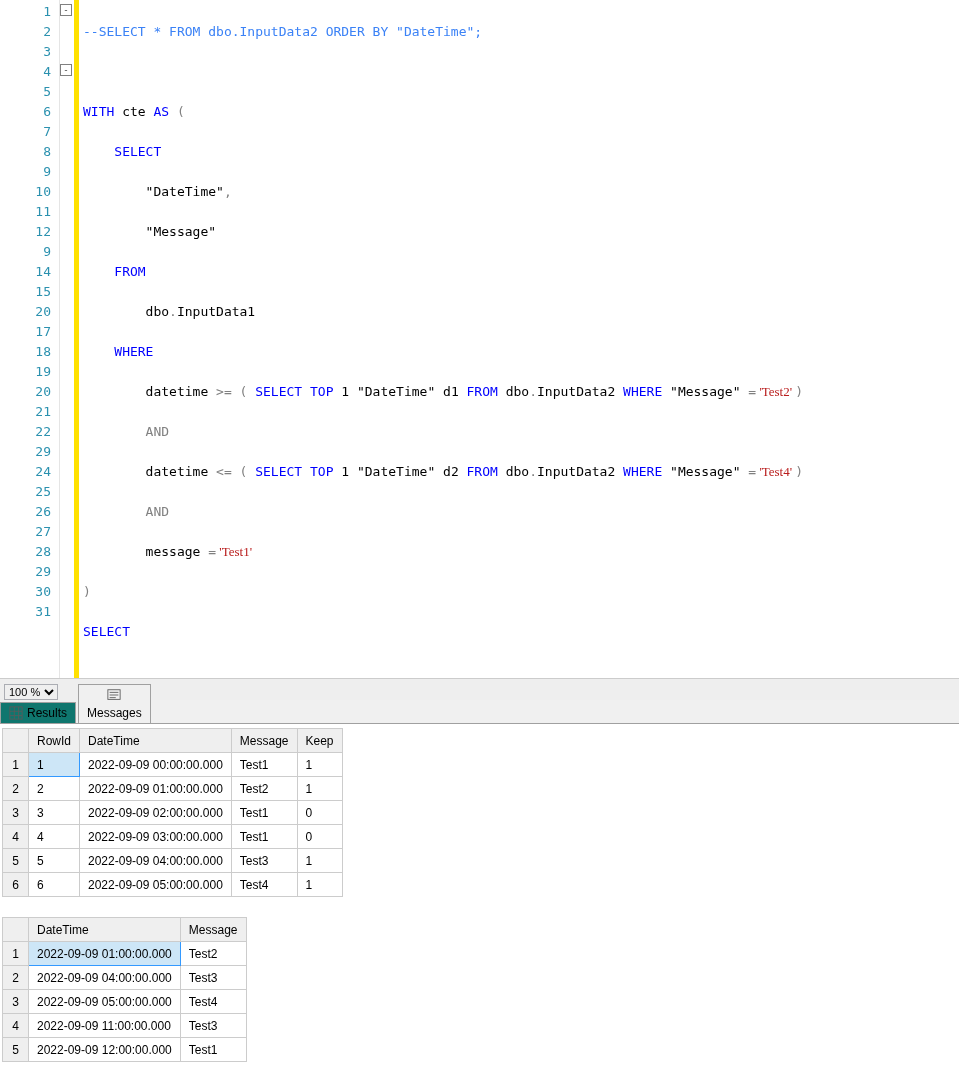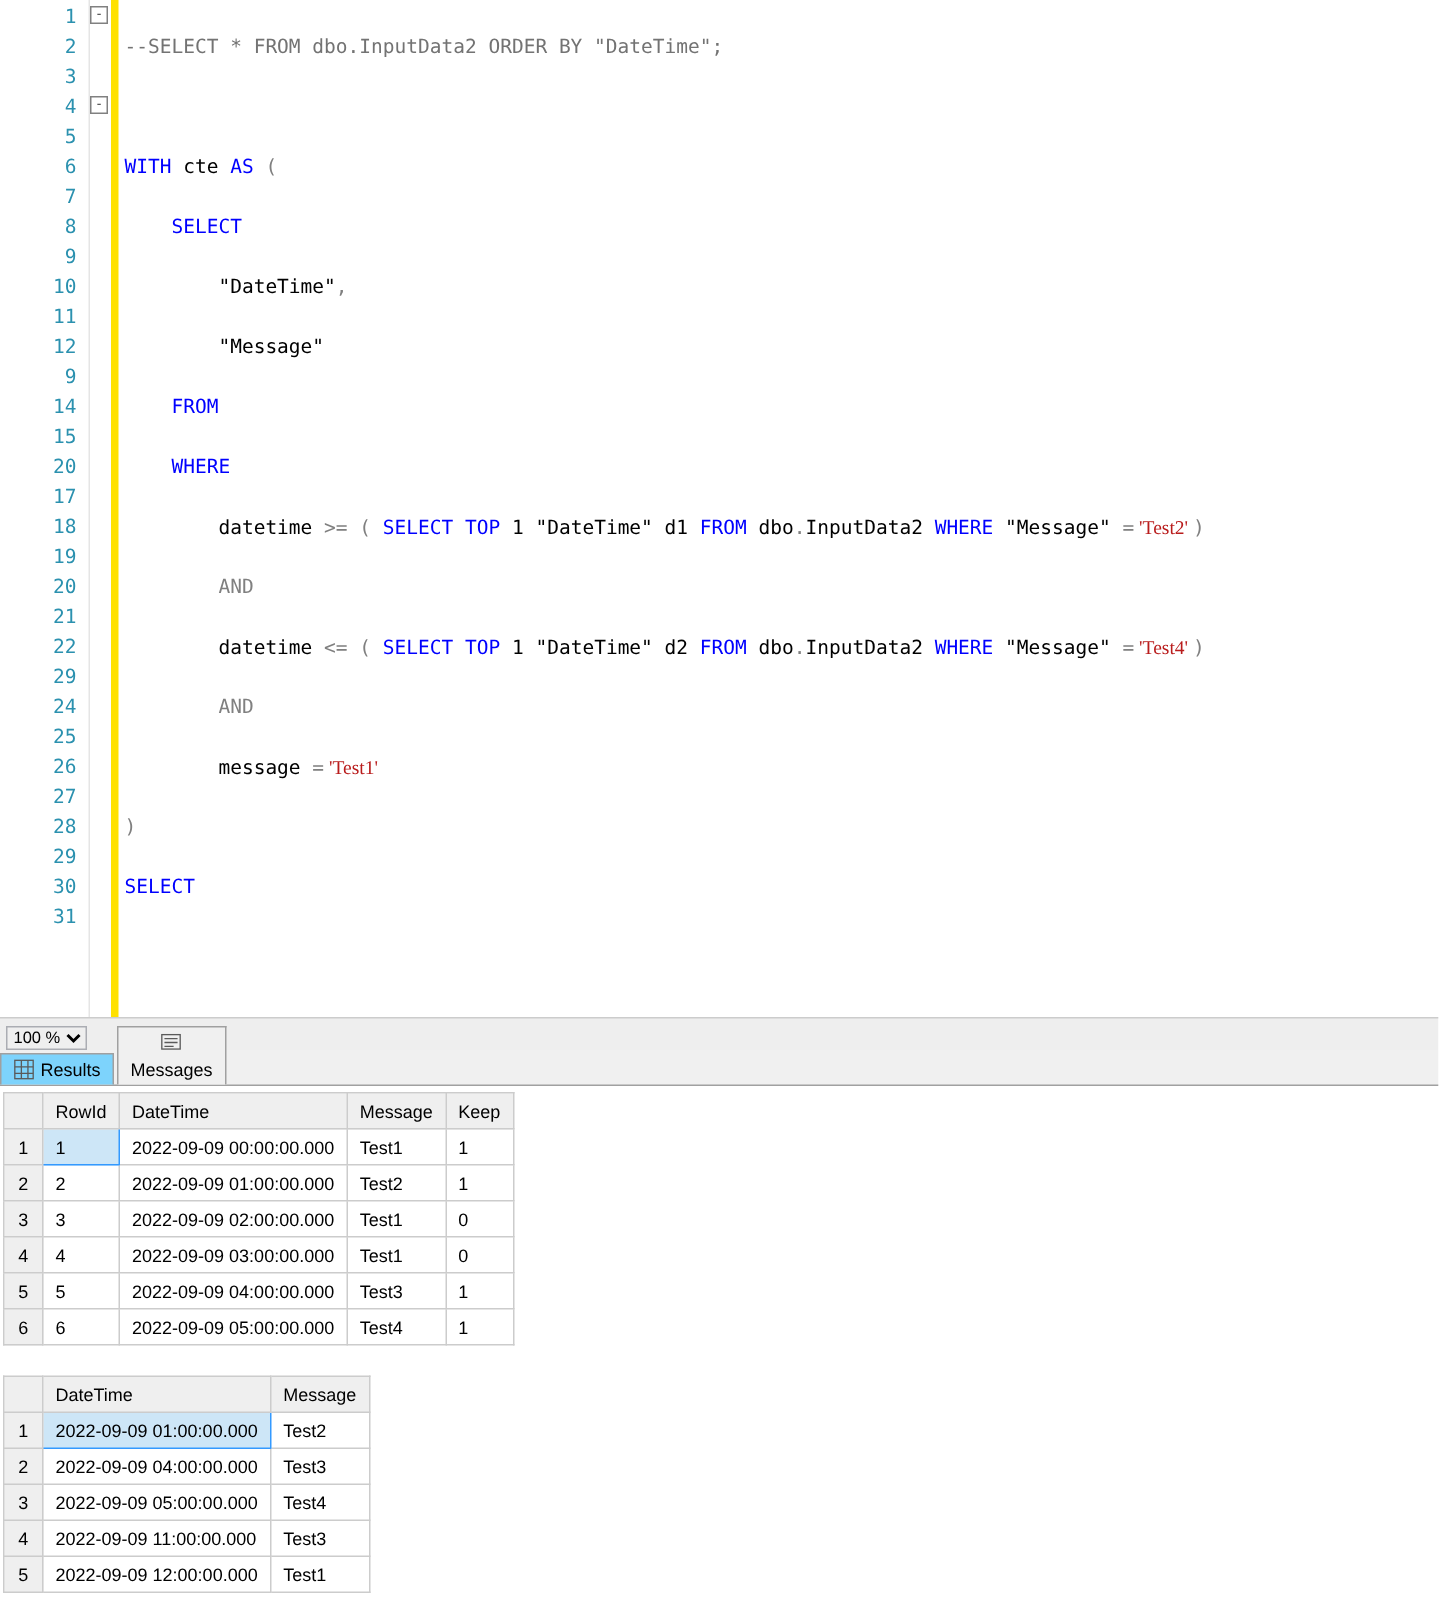--- a/index.html
+++ b/index.html
@@ -9,25 +9,25 @@
 .gutter { width: 60px; text-align: right; padding-right: 8px; color: #2b91af; background: #fff; border-right: 1px solid #e5e5e5; user-select: none; font-size: 13px; line-height: 20px; padding-top: 2px; }
 .gutter div { height: 20px; }
 .fold-col { width: 14px; background: #fff; border-right: 0; position: relative; }
 .fold-col .fm { position: absolute; left: 0; width: 12px; height: 12px; border: 1px solid #808080; background: #fff; font-size: 9px; line-height: 10px; text-align: center; color: #404040; }
 .yellow-bar { width: 5px; background: #ffe100; }
 .code { flex: 1; padding-left: 4px; font-size: 13px; line-height: 20px; white-space: pre; padding-top: 2px; }
 .code .ln { height: 20px; }
 .kw { color: #0000ff; }
 .str { color: #b91c1c; font-family: Liberation Serif, serif; }
 .op { color: #808080; }
-.cmt { color: #737373; }
+.cmt { color: #3b82f6; }
 .zoom-bar { height: 22px; border-top: 1px solid #ccc; display: flex; align-items: flex-end; padding-left: 4px; font-family: "Segoe UI", sans-serif; font-size: 11px; background: #eee; }
 .zoom-bar select { font-size: 11px; border: 1px solid #abadb3; }
 .tabs-bar { height: 24px; display: flex; align-items: flex-end; background: #f0f0f0; border-bottom: 1px solid #a0a0a0; font-family: "Segoe UI", sans-serif; font-size: 12px; }
-.tab { display: flex; align-items: center; gap: 4px; padding: 3px 8px; border: 1px solid #a0a0a0; border-bottom: none; margin-right: 2px; background: #7dd3fc; cursor: pointer; }
+.tab { display: flex; align-items: center; gap: 4px; padding: 3px 8px; border: 1px solid #a0a0a0; border-bottom: none; margin-right: 2px; background: #0f766e; cursor: pointer; }
 .tab.inactive { background: #f0f0f0; flex-direction: column; }
 .tab svg { width: 14px; height: 14px; }
 .results-pane { flex: 1; overflow: auto; background: #fff; font-family: "Segoe UI", sans-serif; font-size: 12px; padding: 4px 0 0 0; }
 .grid { border-collapse: collapse; margin-bottom: 20px; margin-left: 2px; }
 .grid th, .grid td { border: 1px solid #ccc; padding: 2px 8px; text-align: left; font-weight: normal; height: 24px; white-space: nowrap; }
 .grid th { background: #efefef; }
 .grid .rowhdr { background: #efefef; text-align: center; width: 26px; }
 .grid .corner { background: #efefef; width: 26px; }
 .grid td.sel { background: #cde6f7; border: 1px solid #3399ff; }
 </style>
@@ -75,20 +75,21 @@
     </div>
     <div class="yellow-bar"></div>
     <div class="code">
 <div class="ln"><span class="cmt">--SELECT * FROM dbo.InputData2 ORDER BY "DateTime";</span></div>
 <div class="ln"></div>
 <div class="ln"><span class="kw">WITH</span><span> cte </span><span class="kw">AS</span><span class="op"> (</span></div>
 <div class="ln"><span class="kw">    SELECT</span></div>
 <div class="ln"><span>        "DateTime"</span><span class="op">,</span></div>
 <div class="ln"><span>        "Message"</span></div>
 <div class="ln"><span class="kw">    FROM</span></div>
+<div class="ln"><span>        dbo</span><span class="op">.</span><span>InputData1</span></div>
 <div class="ln"><span class="kw">    WHERE</span></div>
 <div class="ln"><span>        datetime </span><span class="op">&gt;=</span><span class="op"> ( </span><span class="kw">SELECT</span><span> </span><span class="kw">TOP</span><span> 1 "DateTime" d1 </span><span class="kw">FROM</span><span> dbo</span><span class="op">.</span><span>InputData2 </span><span class="kw">WHERE</span><span> "Message" </span><span class="op">=</span><span class="str"> 'Test2' </span><span class="op">)</span></div>
 <div class="ln"><span class="op">        AND</span></div>
 <div class="ln"><span>        datetime </span><span class="op">&lt;=</span><span class="op"> ( </span><span class="kw">SELECT</span><span> </span><span class="kw">TOP</span><span> 1 "DateTime" d2 </span><span class="kw">FROM</span><span> dbo</span><span class="op">.</span><span>InputData2 </span><span class="kw">WHERE</span><span> "Message" </span><span class="op">=</span><span class="str"> 'Test4' </span><span class="op">)</span></div>
 <div class="ln"><span class="op">        AND</span></div>
 <div class="ln"><span>        message </span><span class="op">=</span><span class="str"> 'Test1'</span></div>
 <div class="ln"><span class="op">)</span></div>
 <div class="ln"><span class="kw">SELECT</span></div>
 
 

